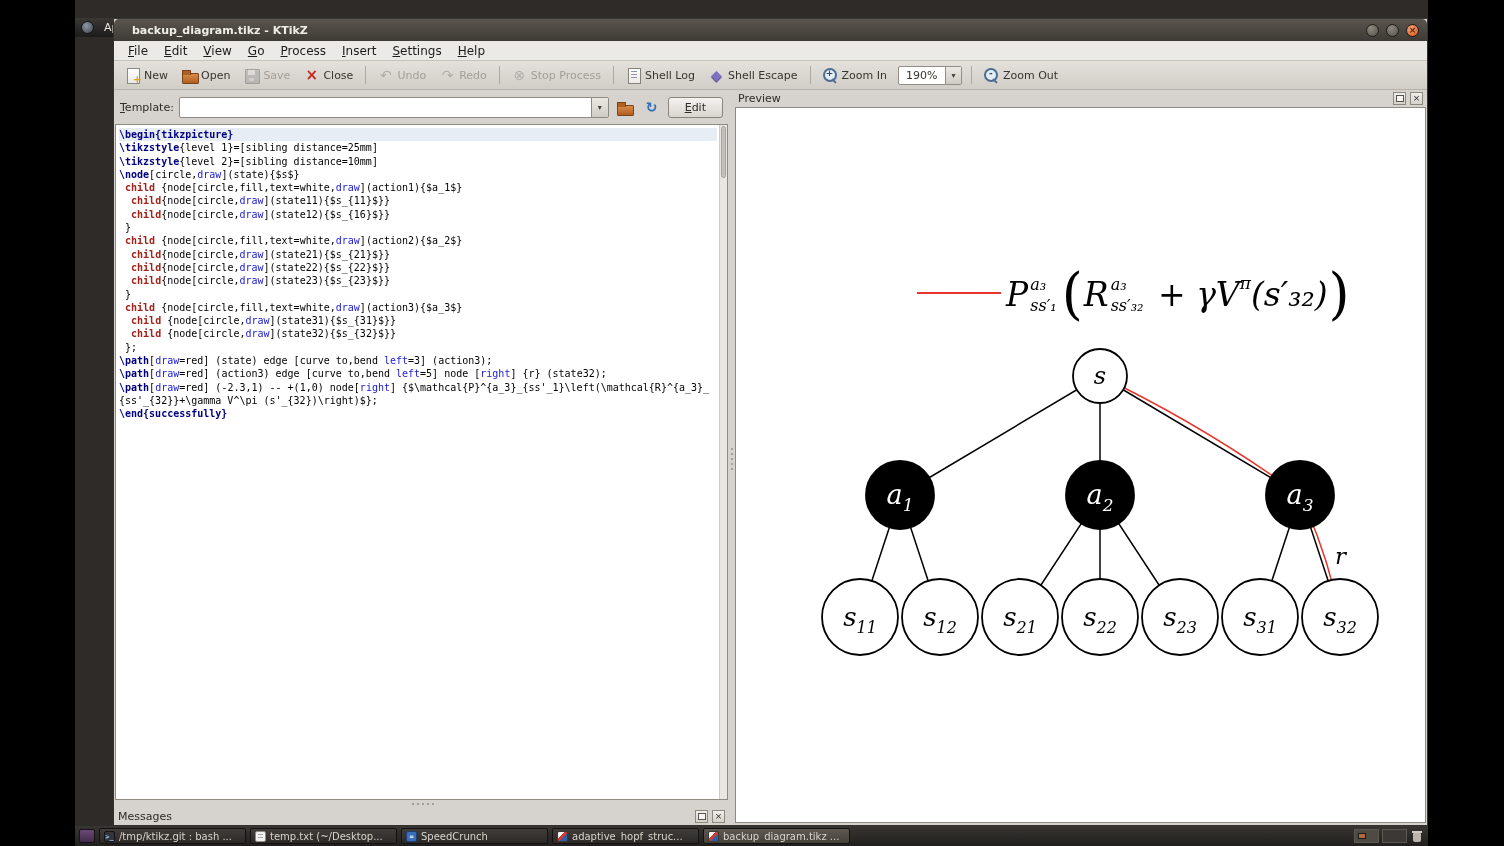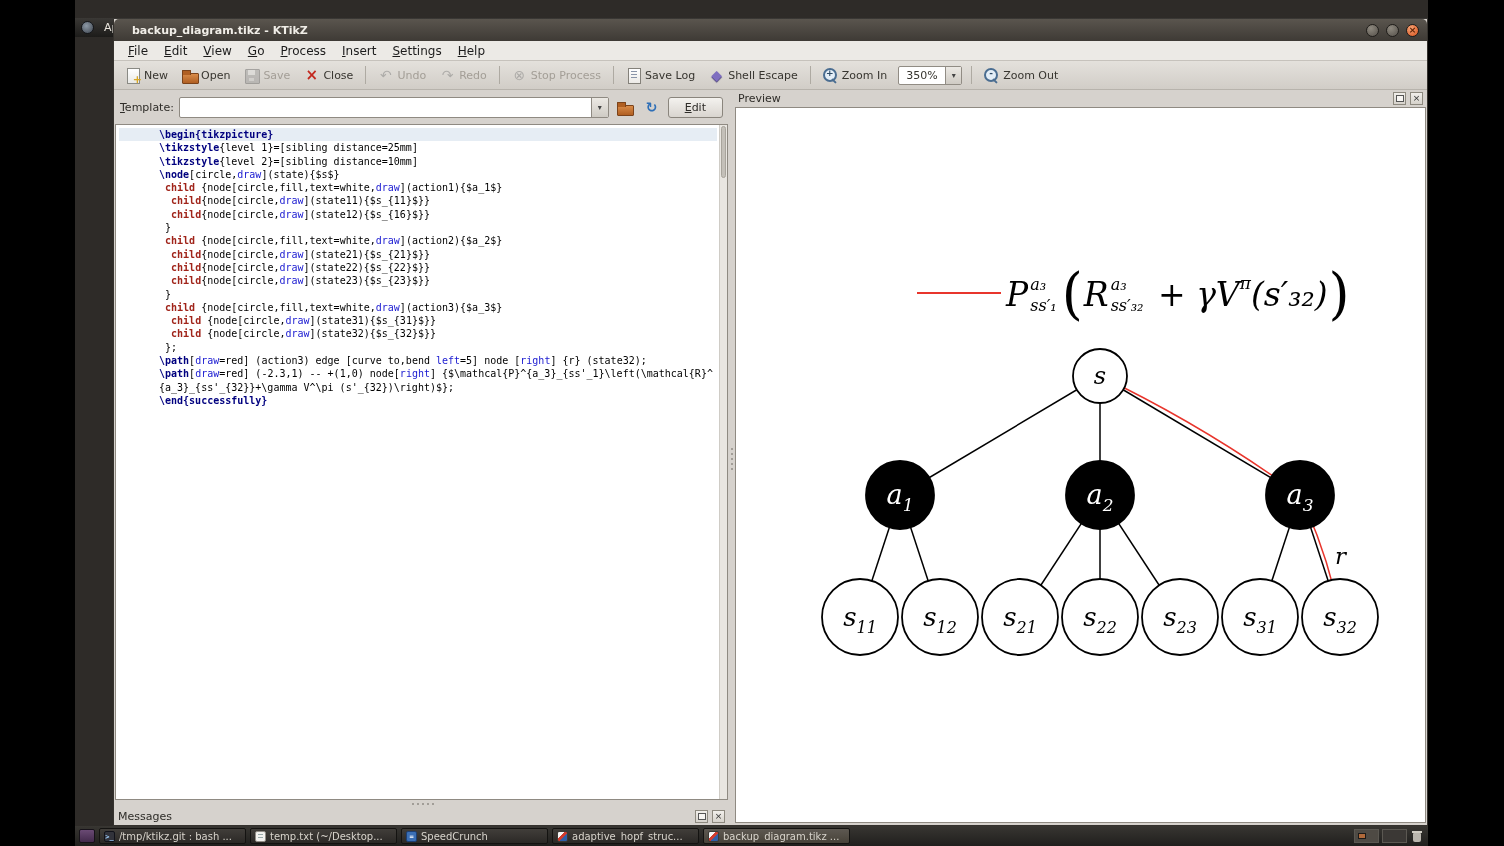--- a/index.html
+++ b/index.html
@@ -116,21 +116,21 @@
   .combo .arrow { width:17px; background:linear-gradient(#ece9e4,#cfcbc4); border-left:1px solid #8f8a82;
     display:flex; align-items:center; justify-content:center; font-size:8px; color:#444; }
   .tpl-btn { width:22px; height:22px; display:flex; align-items:center; justify-content:center; position:relative; }
   .i-reload { color:#2f6fb7; font-weight:bold; font-size:14px; }
   .edit-btn { padding:3px 16px; border:1px solid #8a857d; border-radius:3px;
     background:linear-gradient(#f4f2ef,#d9d5cf); font-size:11px; color:#2e2c28; font-family:inherit; }
 
   .editor { flex:1; background:#fff; border:1px solid #8f8a82; margin:0 1px; overflow:hidden; position:relative;
     font-family:"DejaVu Sans Mono", monospace; font-size:10px; line-height:13.3px; color:#000;
     padding:3px 10px 0 3px; }
-  .code-line { white-space:pre-wrap; word-break:break-all;padding-left:40px; }
+  .code-line { white-space:pre-wrap; word-break:break-all; }
   .code-line.current { background:#e6edf4; }
   .tok-c { color:#00007f; font-weight:bold; }
   .tok-k { color:#1a1ad1; }
   .tok-r { color:#a0241a; font-weight:bold; }
   .tok-p { color:#000; }
   .editor-scrollbar { position:absolute; top:0; right:0; bottom:0; width:8px; background:#e9e6e1; border-left:1px solid #cfccc6; }
   .editor-scrollbar .thumb { margin:1px; height:52px; background:#c4c0b9; border:1px solid #a8a49c; border-radius:3px; }
 
   .h-splitter { height:8px; flex:none; position:relative; }
   .h-splitter:after { content:""; position:absolute; top:3px; left:50%; width:2px; height:2px; border-radius:50%;
@@ -280,33 +280,33 @@
             <span>Redo</span>
           </span>
           <span class="tb-sep"></span>
           <span class="tb-btn disabled">
             <span class="ticon i-stop">⊗</span>
             <span>Stop Process</span>
           </span>
           <span class="tb-sep"></span>
           <span class="tb-btn">
             <span class="ticon i-viewlog"></span>
-            <span>Save Log</span>
+            <span>Shell Log</span>
           </span>
           <span class="tb-btn">
             <span class="ticon i-shell">◆</span>
             <span>Shell Escape</span>
           </span>
           <span class="tb-sep"></span>
           <span class="tb-btn">
             <span class="ticon i-zoomin"></span>
             <span>Zoom In</span>
           </span>
           <span class="tb-combo">
-            <span class="val">350%</span>
+            <span class="val">190%</span>
             <span class="arrow">▾</span>
           </span>
           <span class="tb-sep"></span>
           <span class="tb-btn">
             <span class="ticon i-zoomout"></span>
             <span>Zoom Out</span>
           </span>
         </div>
 
       <div class="main">
@@ -340,20 +340,21 @@
               <div class="code-line"><span class="tok-p"> }</span></div>
               <div class="code-line"><span class="tok-p"> </span><span class="tok-r">child</span><span class="tok-p"> {node[circle,fill,text=white,</span><span class="tok-k">draw</span><span class="tok-p">](action2){$a_2$}</span></div>
               <div class="code-line"><span class="tok-p">  </span><span class="tok-r">child</span><span class="tok-p">{node[circle,</span><span class="tok-k">draw</span><span class="tok-p">](state21){$s_{21}$}}</span></div>
               <div class="code-line"><span class="tok-p">  </span><span class="tok-r">child</span><span class="tok-p">{node[circle,</span><span class="tok-k">draw</span><span class="tok-p">](state22){$s_{22}$}}</span></div>
               <div class="code-line"><span class="tok-p">  </span><span class="tok-r">child</span><span class="tok-p">{node[circle,</span><span class="tok-k">draw</span><span class="tok-p">](state23){$s_{23}$}}</span></div>
               <div class="code-line"><span class="tok-p"> }</span></div>
               <div class="code-line"><span class="tok-p"> </span><span class="tok-r">child</span><span class="tok-p"> {node[circle,fill,text=white,</span><span class="tok-k">draw</span><span class="tok-p">](action3){$a_3$}</span></div>
               <div class="code-line"><span class="tok-p">  </span><span class="tok-r">child</span><span class="tok-p"> {node[circle,</span><span class="tok-k">draw</span><span class="tok-p">](state31){$s_{31}$}}</span></div>
               <div class="code-line"><span class="tok-p">  </span><span class="tok-r">child</span><span class="tok-p"> {node[circle,</span><span class="tok-k">draw</span><span class="tok-p">](state32){$s_{32}$}}</span></div>
               <div class="code-line"><span class="tok-p"> };</span></div>
+              <div class="code-line"><span class="tok-c">\path</span><span class="tok-p">[</span><span class="tok-k">draw</span><span class="tok-p">=red] (state) edge [curve to,bend </span><span class="tok-k">left</span><span class="tok-p">=3] (action3);</span></div>
               <div class="code-line"><span class="tok-c">\path</span><span class="tok-p">[</span><span class="tok-k">draw</span><span class="tok-p">=red] (action3) edge [curve to,bend </span><span class="tok-k">left</span><span class="tok-p">=5] node [</span><span class="tok-k">right</span><span class="tok-p">] {r} (state32);</span></div>
               <div class="code-line"><span class="tok-c">\path</span><span class="tok-p">[</span><span class="tok-k">draw</span><span class="tok-p">=red] (-2.3,1) -- +(1,0) node[</span><span class="tok-k">right</span><span class="tok-p">] {$\mathcal{P}^{a_3}_{ss'_1}\left(\mathcal{R}^{a_3}_{ss'_{32}}+\gamma V^\pi (s'_{32})\right)$};</span></div>
               <div class="code-line"><span class="tok-c">\end{successfully}</span></div>
             </div>
 
           <div class="h-splitter"></div>
 
           <div class="dock-header">
             <span>Messages</span>
             <span class="dock-icons">

